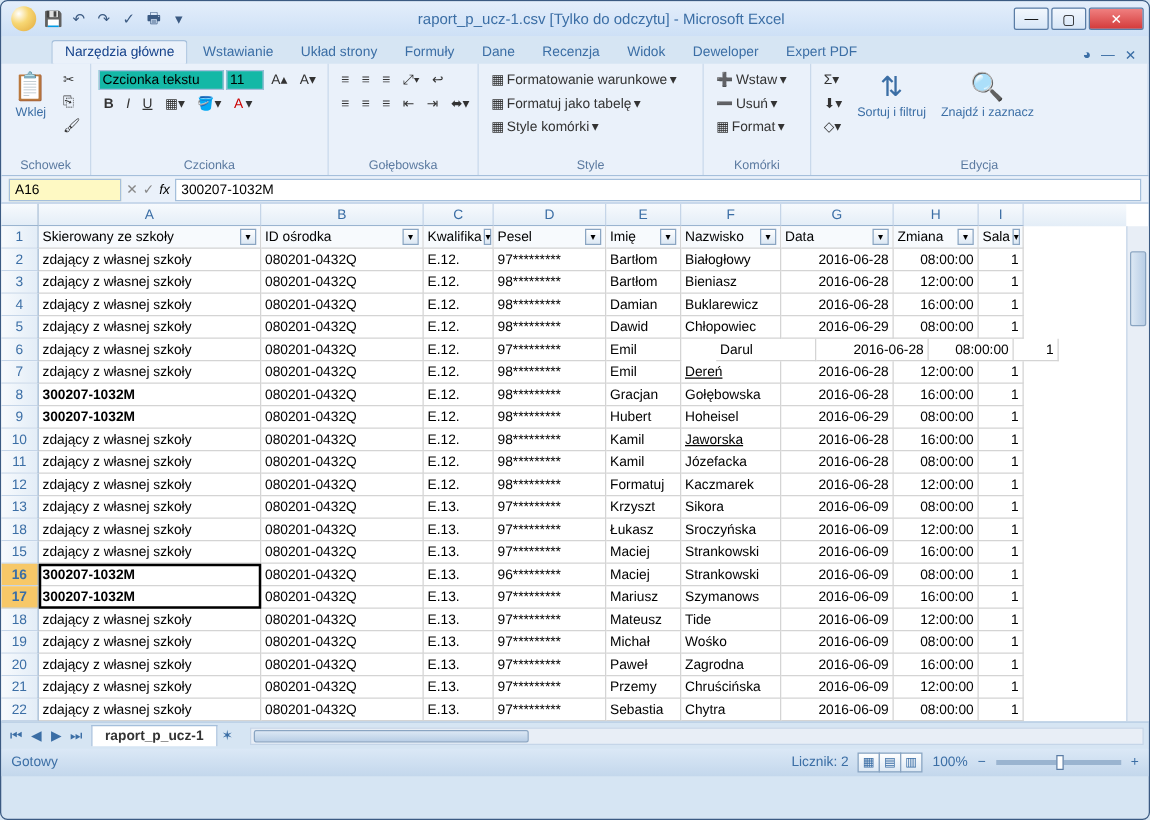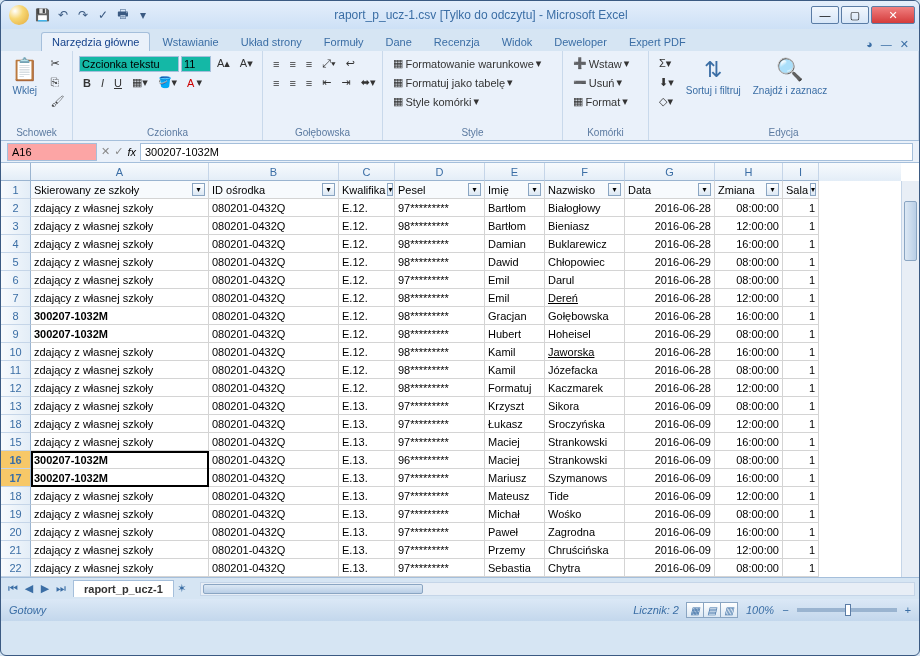--- a/index.html
+++ b/index.html
@@ -21,21 +21,21 @@
 .glabel{text-align:center;color:#5b7aa0;font-size:10px;padding-top:2px;}
 .gbody{display:flex;gap:4px;align-items:flex-start;flex:1;}
 .vstack{display:flex;flex-direction:column;gap:2px;}
 .hstack{display:flex;gap:2px;align-items:center;}
 .rbtn{border:1px solid transparent;padding:1px 3px;border-radius:2px;font-size:11px;color:#333;background:none;display:flex;align-items:center;gap:2px;}
 .bigbtn{display:flex;flex-direction:column;align-items:center;gap:2px;padding:2px 4px;color:#3b6ea5;}
 .bigbtn .ic{font-size:22px;}
 .bigbtn .lbl{font-size:10px;}
 select,input.combo{border:1px solid #a5bfdb;background:#14b8a6;font-size:11px;padding:1px 2px;}
 .namebox-row{height:22px;background:#eaf1fa;border-bottom:1px solid #a5bfdb;display:flex;align-items:center;padding:0 6px;gap:4px;}
-.namebox{width:90px;border:1px solid #a5bfdb;background:#fca5a5;padding:2px 4px;}
+.namebox{width:90px;border:1px solid #a5bfdb;background:#fef9c3;padding:2px 4px;}
 .fxbar{flex:1;border:1px solid #a5bfdb;background:#fff;padding:2px 4px;}
 .sheet{height:414px;background:#fff;display:flex;overflow:hidden;position:relative;}
 .colhdrs{display:flex;position:absolute;top:0;left:30px;right:18px;height:18px;background:linear-gradient(#f7fafd,#e3edf7);}
 .colhdr{border-right:1px solid #c5d5e8;border-bottom:1px solid #9ab4d0;text-align:center;line-height:18px;color:#3b6ea5;}
 .rowhdrs{position:absolute;top:18px;left:0;width:30px;}
 .rowhdr{height:18px;border-bottom:1px solid #c5d5e8;border-right:1px solid #9ab4d0;background:linear-gradient(90deg,#f7fafd,#e3edf7);text-align:center;line-height:18px;color:#3b6ea5;}
 .rowhdr.sel{background:#f7c868;font-weight:bold;}
 .corner{position:absolute;top:0;left:0;width:30px;height:18px;background:linear-gradient(#f7fafd,#e3edf7);border-right:1px solid #9ab4d0;border-bottom:1px solid #9ab4d0;}
 .cells{position:absolute;top:18px;left:30px;right:18px;bottom:0;}
 .row{display:flex;height:18px;}
@@ -43,21 +43,21 @@
 .row.hdr .cell{background:#f7fafd;font-weight:normal;display:flex;align-items:center;justify-content:space-between;}
 .filterbtn{width:13px;height:13px;border:1px solid #8aa5c2;background:linear-gradient(#fff,#dce8f4);font-size:8px;display:flex;align-items:center;justify-content:center;margin-left:2px;}
 .selborder{position:absolute;border:2px solid #000;pointer-events:none;}
 .vscroll{position:absolute;top:18px;right:0;width:18px;bottom:0;background:#e8eef6;border-left:1px solid #c5d5e8;}
 .vscroll .thumb{position:absolute;left:2px;right:2px;top:20px;height:60px;background:linear-gradient(90deg,#dce8f4,#b9cee6);border:1px solid #8aa5c2;border-radius:2px;}
 .sheettabs{height:22px;background:#d6e5f3;display:flex;align-items:center;padding:0 4px;border-top:1px solid #a5bfdb;}
 .navbtn{width:16px;text-align:center;color:#3b6ea5;}
 .sheettab{background:#fff;border:1px solid #a5bfdb;border-bottom:none;padding:2px 10px;margin-left:4px;font-weight:bold;color:#333;}
 .hscroll{flex:1;height:14px;background:#e8eef6;border:1px solid #c5d5e8;margin-left:10px;position:relative;}
 .hscroll .thumb{position:absolute;left:2px;top:1px;bottom:1px;width:220px;background:linear-gradient(#dce8f4,#b9cee6);border:1px solid #8aa5c2;border-radius:2px;}
-.statusbar{height:22px;background:linear-gradient(#dbe8f6,#c3d7ec);display:flex;align-items:center;padding:0 8px;color:#3b6ea5;gap:16px;font-style:italic;}
+.statusbar{height:22px;background:linear-gradient(#dbe8f6,#c3d7ec);display:flex;align-items:center;padding:0 8px;color:#3b6ea5;gap:16px;}
 .statusbar .right{margin-left:auto;display:flex;gap:8px;align-items:center;}
 .zoomslider{width:100px;height:4px;background:#9ab4d0;position:relative;}
 .zoomslider .knob{position:absolute;left:48px;top:-4px;width:6px;height:12px;background:#fff;border:1px solid #5a7ca5;}
 .viewbtns{display:flex;}
 .viewbtns span{width:18px;height:16px;border:1px solid #8aa5c2;background:linear-gradient(#fff,#dce8f4);margin-left:-1px;display:flex;align-items:center;justify-content:center;font-size:10px;}
 </style>
 </head>
 <body>
 
 <div class="titlebar">
@@ -318,21 +318,21 @@
         <div class="cell" style="width: 90px; text-align: right;">2016-06-29</div>
         <div class="cell" style="width: 68px; text-align: right;">08:00:00</div>
         <div class="cell" style="width: 36px; text-align: right;">1</div>
       </div>
       <div class="row">
         <div class="cell" style="width: 178px;">zdający z własnej szkoły</div>
         <div class="cell" style="width: 130px;">080201-0432Q</div>
         <div class="cell" style="width: 56px;">E.12.</div>
         <div class="cell" style="width: 90px;">97*********</div>
         <div class="cell" style="width: 60px;">Emil</div>
-        <div class="cell" style="width: 80px;">Darul</div>
+        <div class="cell" style="width: 80px; margin-left: 28px;">Darul</div>
         <div class="cell" style="width: 90px; text-align: right;">2016-06-28</div>
         <div class="cell" style="width: 68px; text-align: right;">08:00:00</div>
         <div class="cell" style="width: 36px; text-align: right;">1</div>
       </div>
       <div class="row">
         <div class="cell" style="width: 178px;">zdający z własnej szkoły</div>
         <div class="cell" style="width: 130px;">080201-0432Q</div>
         <div class="cell" style="width: 56px;">E.12.</div>
         <div class="cell" style="width: 90px;">98*********</div>
         <div class="cell" style="width: 60px;">Emil</div>

